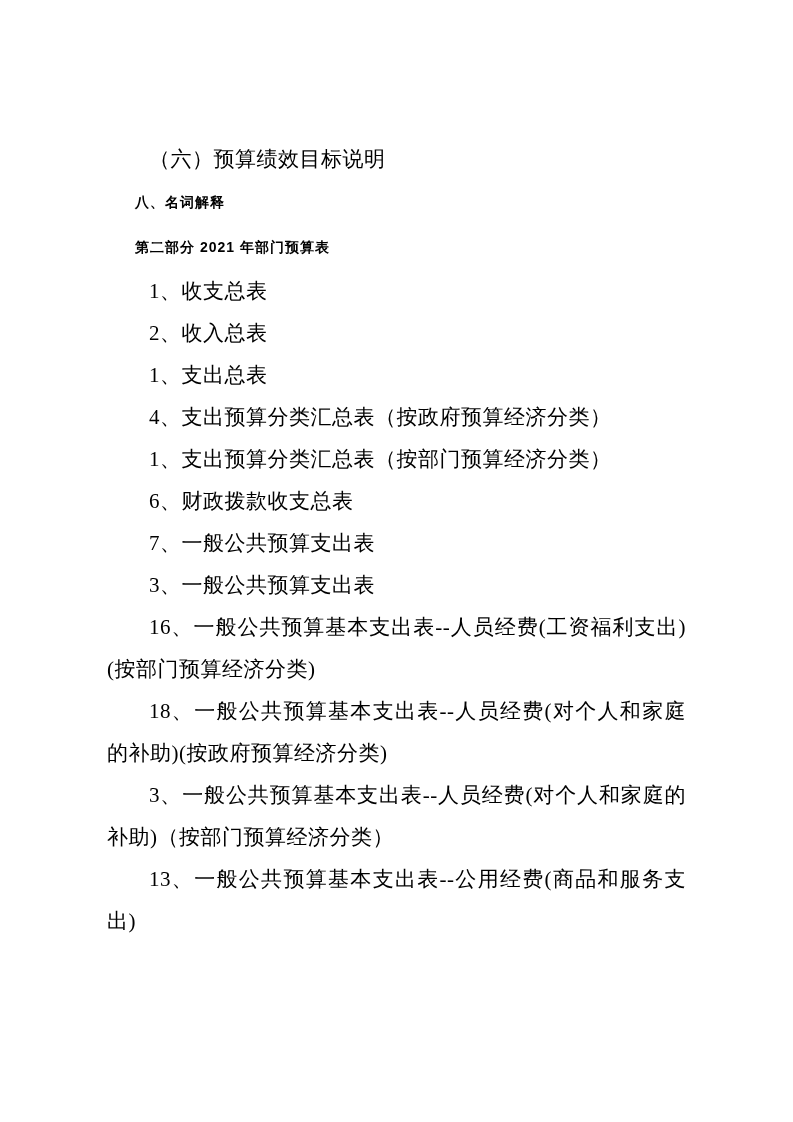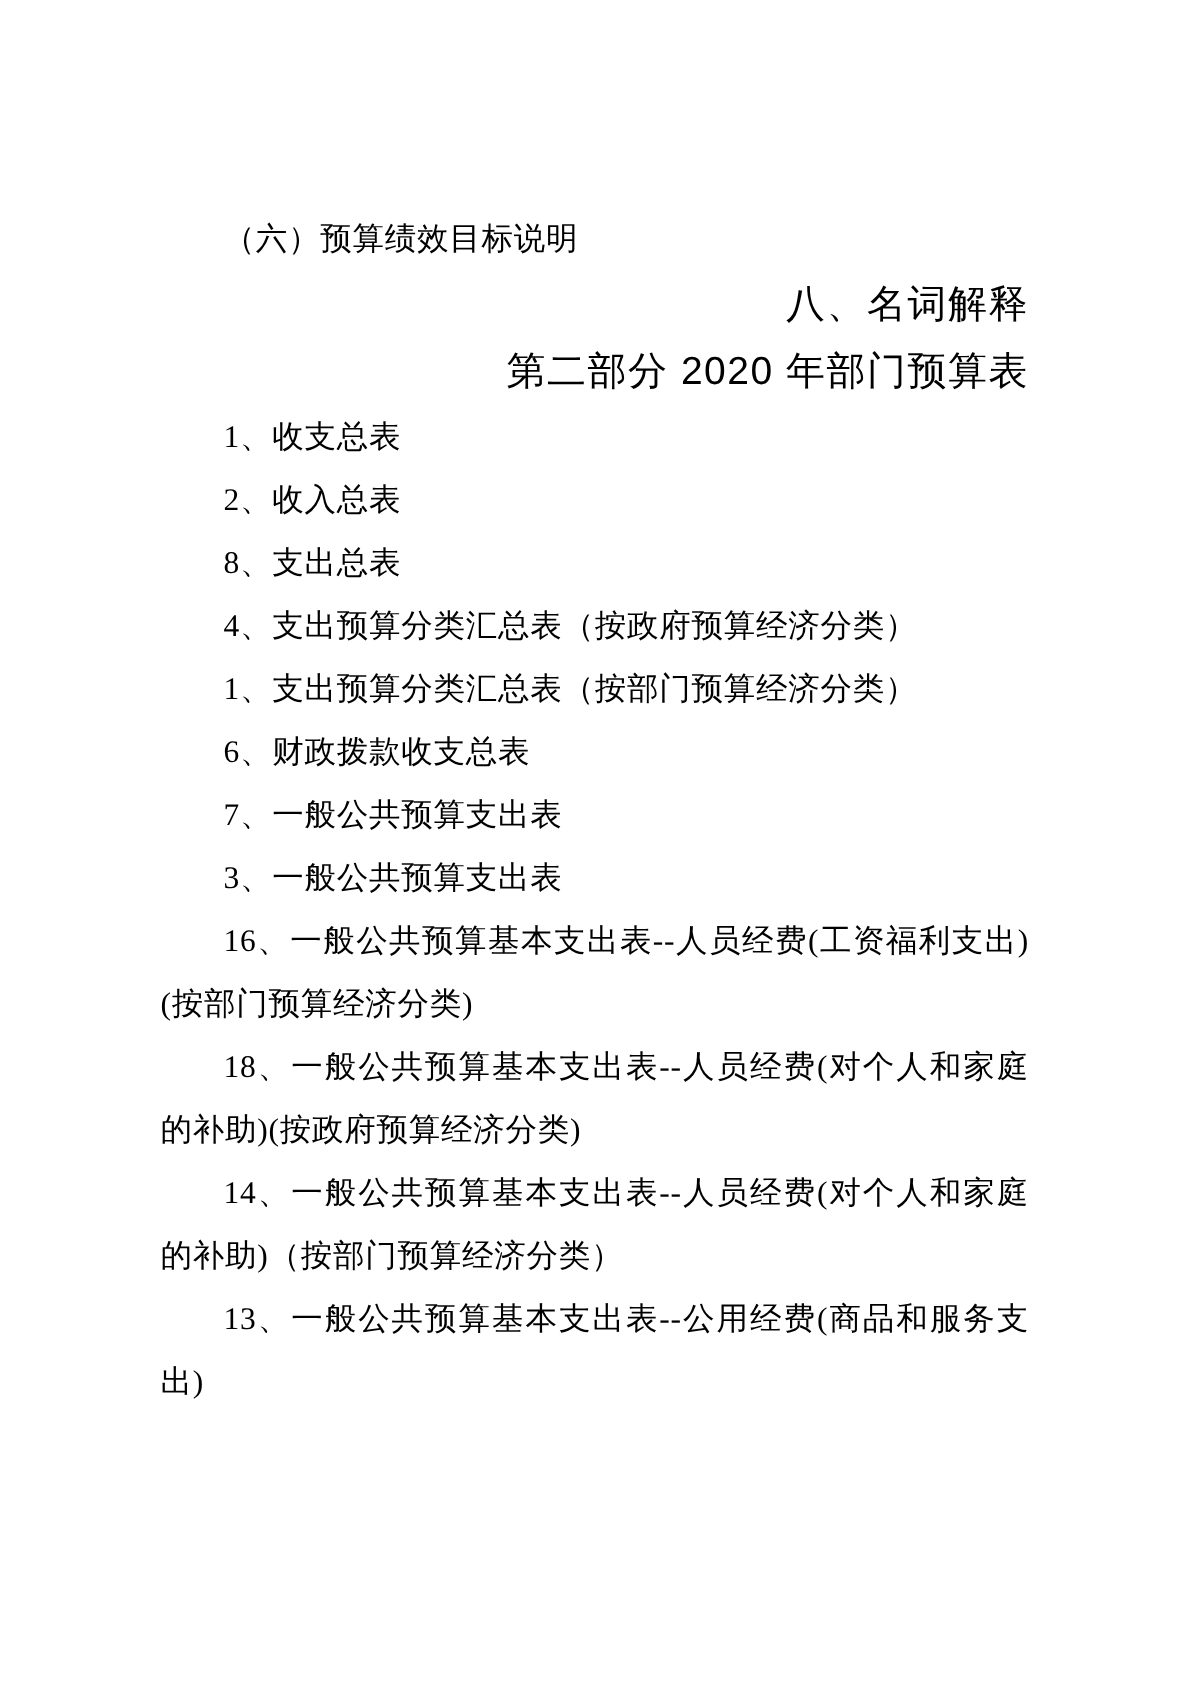--- a/index.html
+++ b/index.html
@@ -30,41 +30,41 @@
     font-size: 21px;
     line-height: 42px;
     color: #000000;
     text-align: justify;
     text-justify: inter-ideograph;
     text-indent: 2em;
     letter-spacing: 0.5px;
   }
   p.doc-heading {
     font-family: "Liberation Sans", "DejaVu Sans", sans-serif;
-    font-weight: normal;
-    font-size: 26px;
+    font-weight: bold;
+    font-size: 14px;
     line-height: 45px;
     letter-spacing: 1px;
-    text-align: right;
+    text-align: left;
   }
 </style>
 </head>
 <body>
 
 <div class="page">
   <div class="doc-body">
     <p class="doc-line">（六）预算绩效目标说明</p>
     <p class="doc-line doc-heading">八、名词解释</p>
-    <p class="doc-line doc-heading">第二部分 2020 年部门预算表</p>
+    <p class="doc-line doc-heading">第二部分 2021 年部门预算表</p>
     <p class="doc-line">1、收支总表</p>
     <p class="doc-line">2、收入总表</p>
-    <p class="doc-line">8、支出总表</p>
+    <p class="doc-line">1、支出总表</p>
     <p class="doc-line">4、支出预算分类汇总表（按政府预算经济分类）</p>
     <p class="doc-line">1、支出预算分类汇总表（按部门预算经济分类）</p>
     <p class="doc-line">6、财政拨款收支总表</p>
     <p class="doc-line">7、一般公共预算支出表</p>
     <p class="doc-line">3、一般公共预算支出表</p>
     <p class="doc-line">16、一般公共预算基本支出表--人员经费(工资福利支出)(按部门预算经济分类)</p>
     <p class="doc-line">18、一般公共预算基本支出表--人员经费(对个人和家庭的补助)(按政府预算经济分类)</p>
-    <p class="doc-line">14、一般公共预算基本支出表--人员经费(对个人和家庭的补助)（按部门预算经济分类）</p>
+    <p class="doc-line">3、一般公共预算基本支出表--人员经费(对个人和家庭的补助)（按部门预算经济分类）</p>
     <p class="doc-line">13、一般公共预算基本支出表--公用经费(商品和服务支出)</p>
   </div>
 </div>
 
 </body></html>

